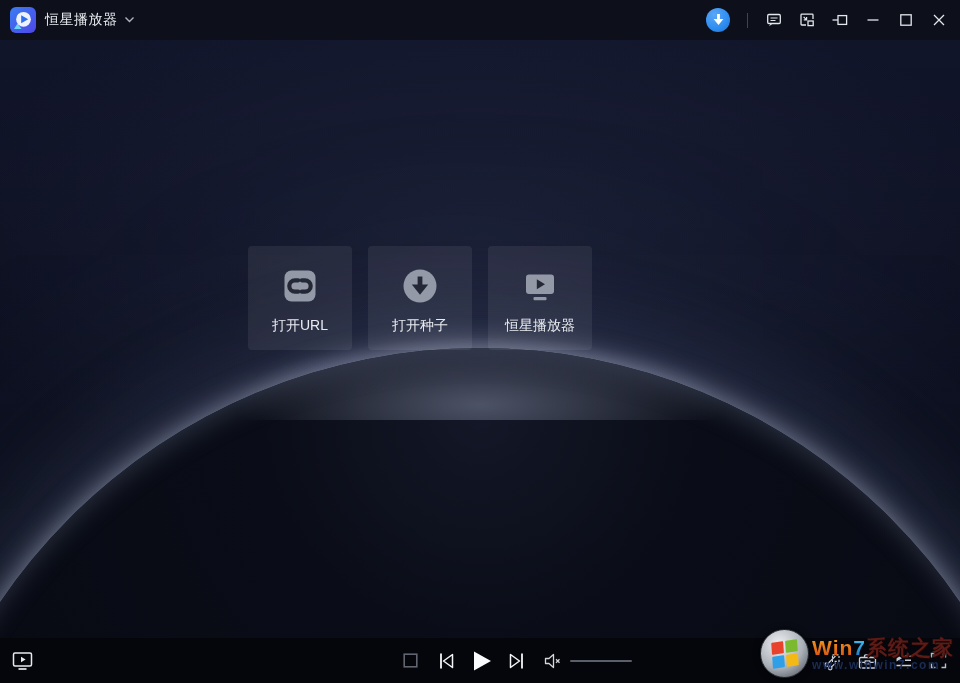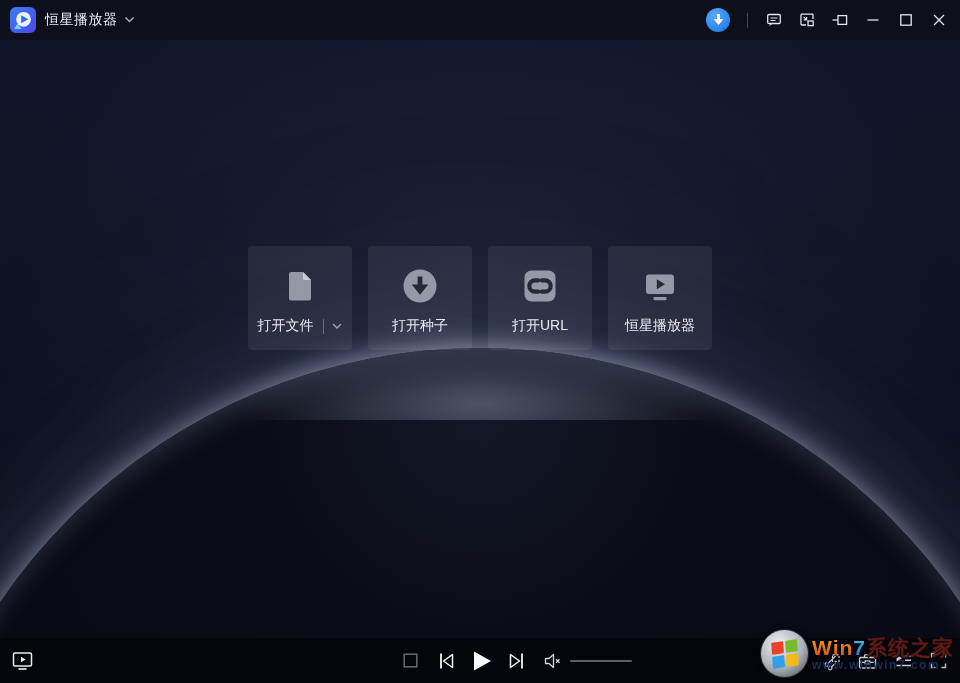--- a/index.html
+++ b/index.html
@@ -134,65 +134,50 @@
       </div>
     </div>
   </div>
 
   <div class="stage">
     <div class="planet"></div>
     <div class="halo"></div>
 
     <div class="actions">
 
+
       <div class="action-btn">
         <div class="action-icon">
           <svg width="40" height="40" viewBox="0 0 40 40">
-            <path d="M11 6 h12 l8 8 v18.5 a2 2 0 0 1 -2 2 h-18 a2 2 0 0 1 -2 -2 v-24.5 a2 2 0 0 1 2 -2 z" fill="#9399a6"></path>
-            <path d="M23 6 l8 8 h-6.5 a1.5 1.5 0 0 1 -1.5 -1.5 z" fill="#c9cdd6"></path>
+            <rect x="4.5" y="4.5" width="31" height="31" rx="7" fill="#9399a6"></rect>
+            <path d="M18.2 14.3 h-3.2 a5.7 5.7 0 0 0 0 11.4 h3.2" stroke="#252937" stroke-width="4.2" fill="none" stroke-linecap="round"></path>
+            <path d="M21.8 14.3 h3.2 a5.7 5.7 0 0 1 0 11.4 h-3.2" stroke="#252937" stroke-width="4.2" fill="none" stroke-linecap="round"></path>
           </svg>
         </div>
         <div class="action-label-row">
-          <span>打开文件</span>
-          <span class="drop-divider"></span>
-          <svg width="12" height="9" viewBox="0 0 12 9">
-            <path d="M2 2 L6 6 L10 2" stroke="#9aa0ad" stroke-width="1.5" fill="none"></path>
-          </svg>
+          <span>打开URL</span>
         </div>
       </div>
 
       <div class="action-btn">
         <div class="action-icon">
           <svg width="40" height="40" viewBox="0 0 40 40">
             <circle cx="20" cy="20" r="16.5" fill="#9399a6"></circle>
             <rect x="17.6" y="10.5" width="4.8" height="9" fill="#252937"></rect>
             <path d="M11.8 18.5 H28.2 L20 28.8 Z" fill="#252937"></path>
           </svg>
         </div>
         <div class="action-label-row">
           <span>打开种子</span>
         </div>
       </div>
 
       <div class="action-btn">
         <div class="action-icon">
           <svg width="40" height="40" viewBox="0 0 40 40">
-            <rect x="4.5" y="4.5" width="31" height="31" rx="7" fill="#9399a6"></rect>
-            <path d="M18.2 14.3 h-3.2 a5.7 5.7 0 0 0 0 11.4 h3.2" stroke="#252937" stroke-width="4.2" fill="none" stroke-linecap="round"></path>
-            <path d="M21.8 14.3 h3.2 a5.7 5.7 0 0 1 0 11.4 h-3.2" stroke="#252937" stroke-width="4.2" fill="none" stroke-linecap="round"></path>
-          </svg>
-        </div>
-        <div class="action-label-row">
-          <span>打开URL</span>
-        </div>
-      </div>
-
-      <div class="action-btn">
-        <div class="action-icon">
-          <svg width="40" height="40" viewBox="0 0 40 40">
             <rect x="6" y="8.5" width="28" height="19.5" rx="3" fill="#9399a6"></rect>
             <path d="M16.8 13.3 L25 18.25 L16.8 23.2 Z" fill="#252937"></path>
             <rect x="13.5" y="31" width="13" height="3.2" rx="1" fill="#9399a6"></rect>
           </svg>
         </div>
         <div class="action-label-row">
           <span>恒星播放器</span>
         </div>
       </div>
 

